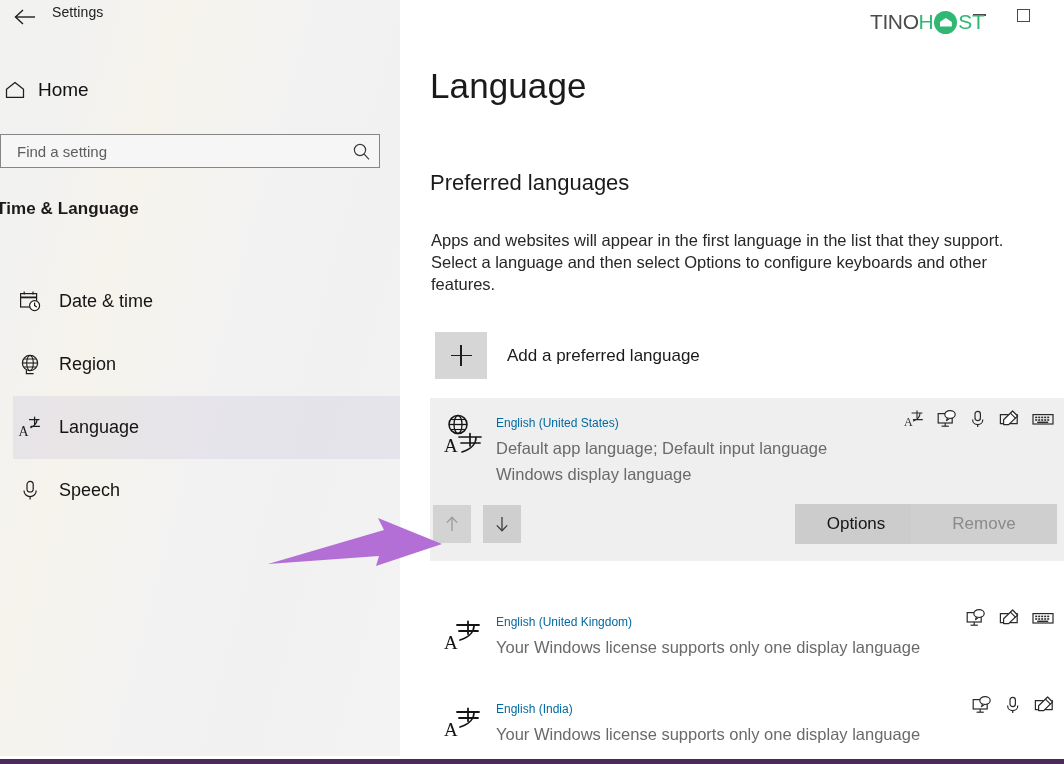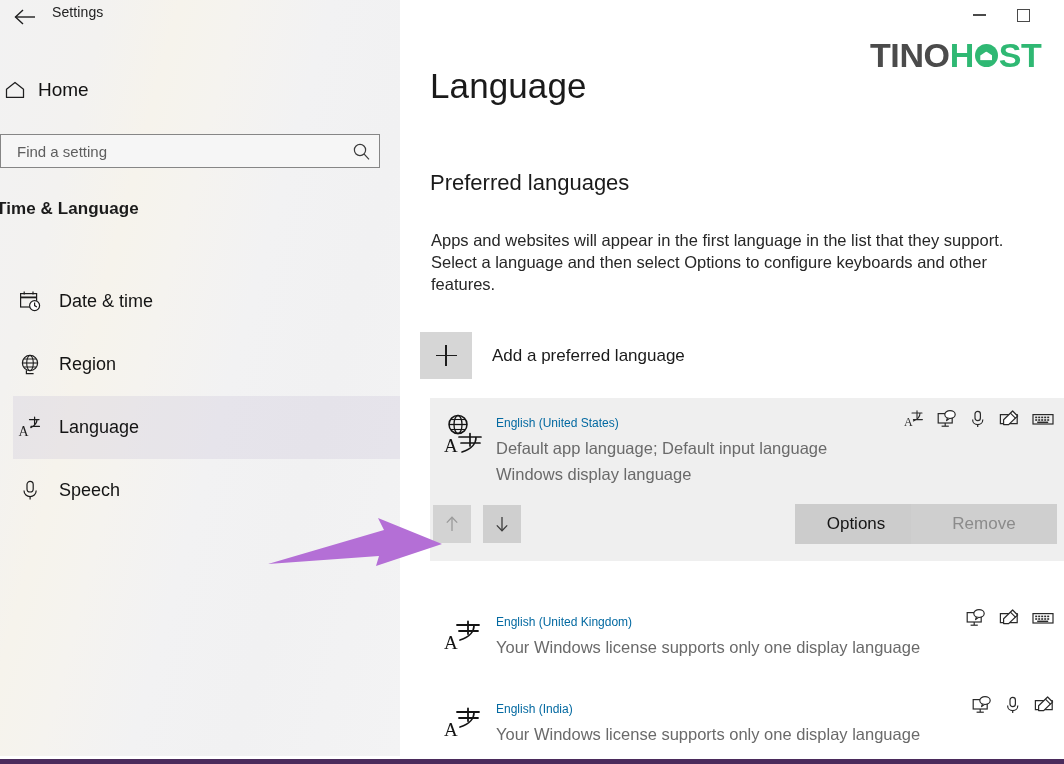--- a/index.html
+++ b/index.html
@@ -160,23 +160,23 @@
     display: flex; align-items: center; justify-content: center;
     cursor: pointer;
   }
   .win-min { right: 62px; }
   .win-max { right: 18px; }
   .min-glyph { width: 13px; height: 1.5px; background: #4a4a4a; }
   .max-glyph { width: 13px; height: 13px; border: 1.6px solid #4a4a4a; }
 
   .brand {
     position: absolute;
-    left: 470px; top: 36px;
-    font-size: 34px;
-    font-weight: bold;
+    left: 470px; top: 10px;
+    font-size: 21px;
+    font-weight: normal;
     letter-spacing: -0.4px;
     display: flex;
     align-items: center;
     white-space: nowrap;
   }
   .brand .tino { color: #4b4b4b; }
   .brand .h,
   .brand .st { color: #2fb873; }
   .brand .ologo {
     display: inline-block;
@@ -218,21 +218,21 @@
     position: absolute;
     left: 31px; top: 229px;
     width: 580px;
     font-size: 16.5px;
     line-height: 22px;
     color: #272727;
   }
 
   .add-lang {
     position: absolute;
-    left: 20px; top: 332px;
+    left: 35px; top: 332px;
     display: flex;
     align-items: center;
     cursor: pointer;
   }
   .add-box {
     width: 52px; height: 47px;
     background: #d6d6d6;
     display: flex; align-items: center; justify-content: center;
     flex: 0 0 52px;
   }

